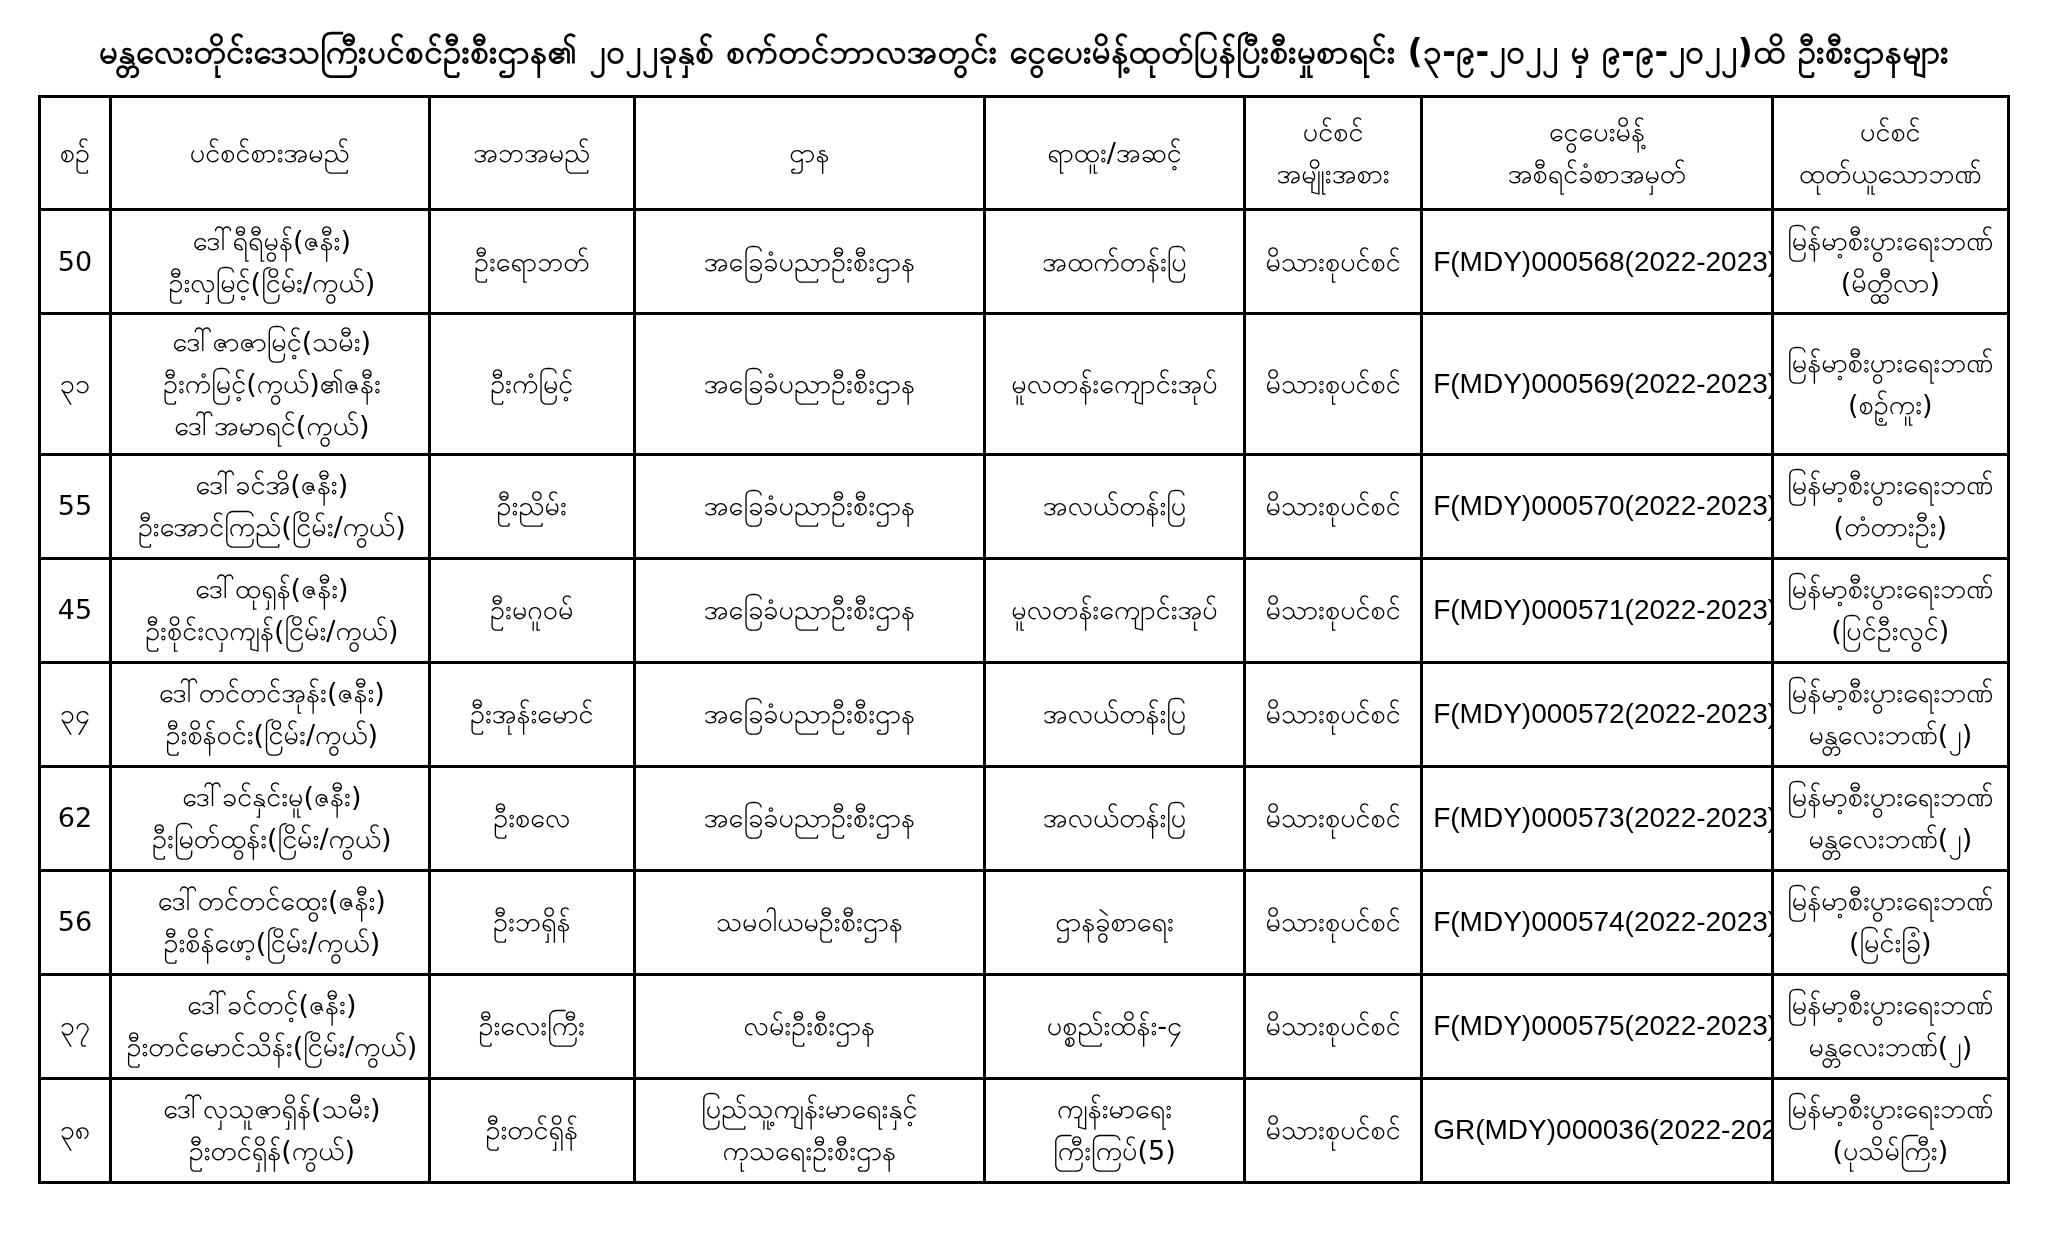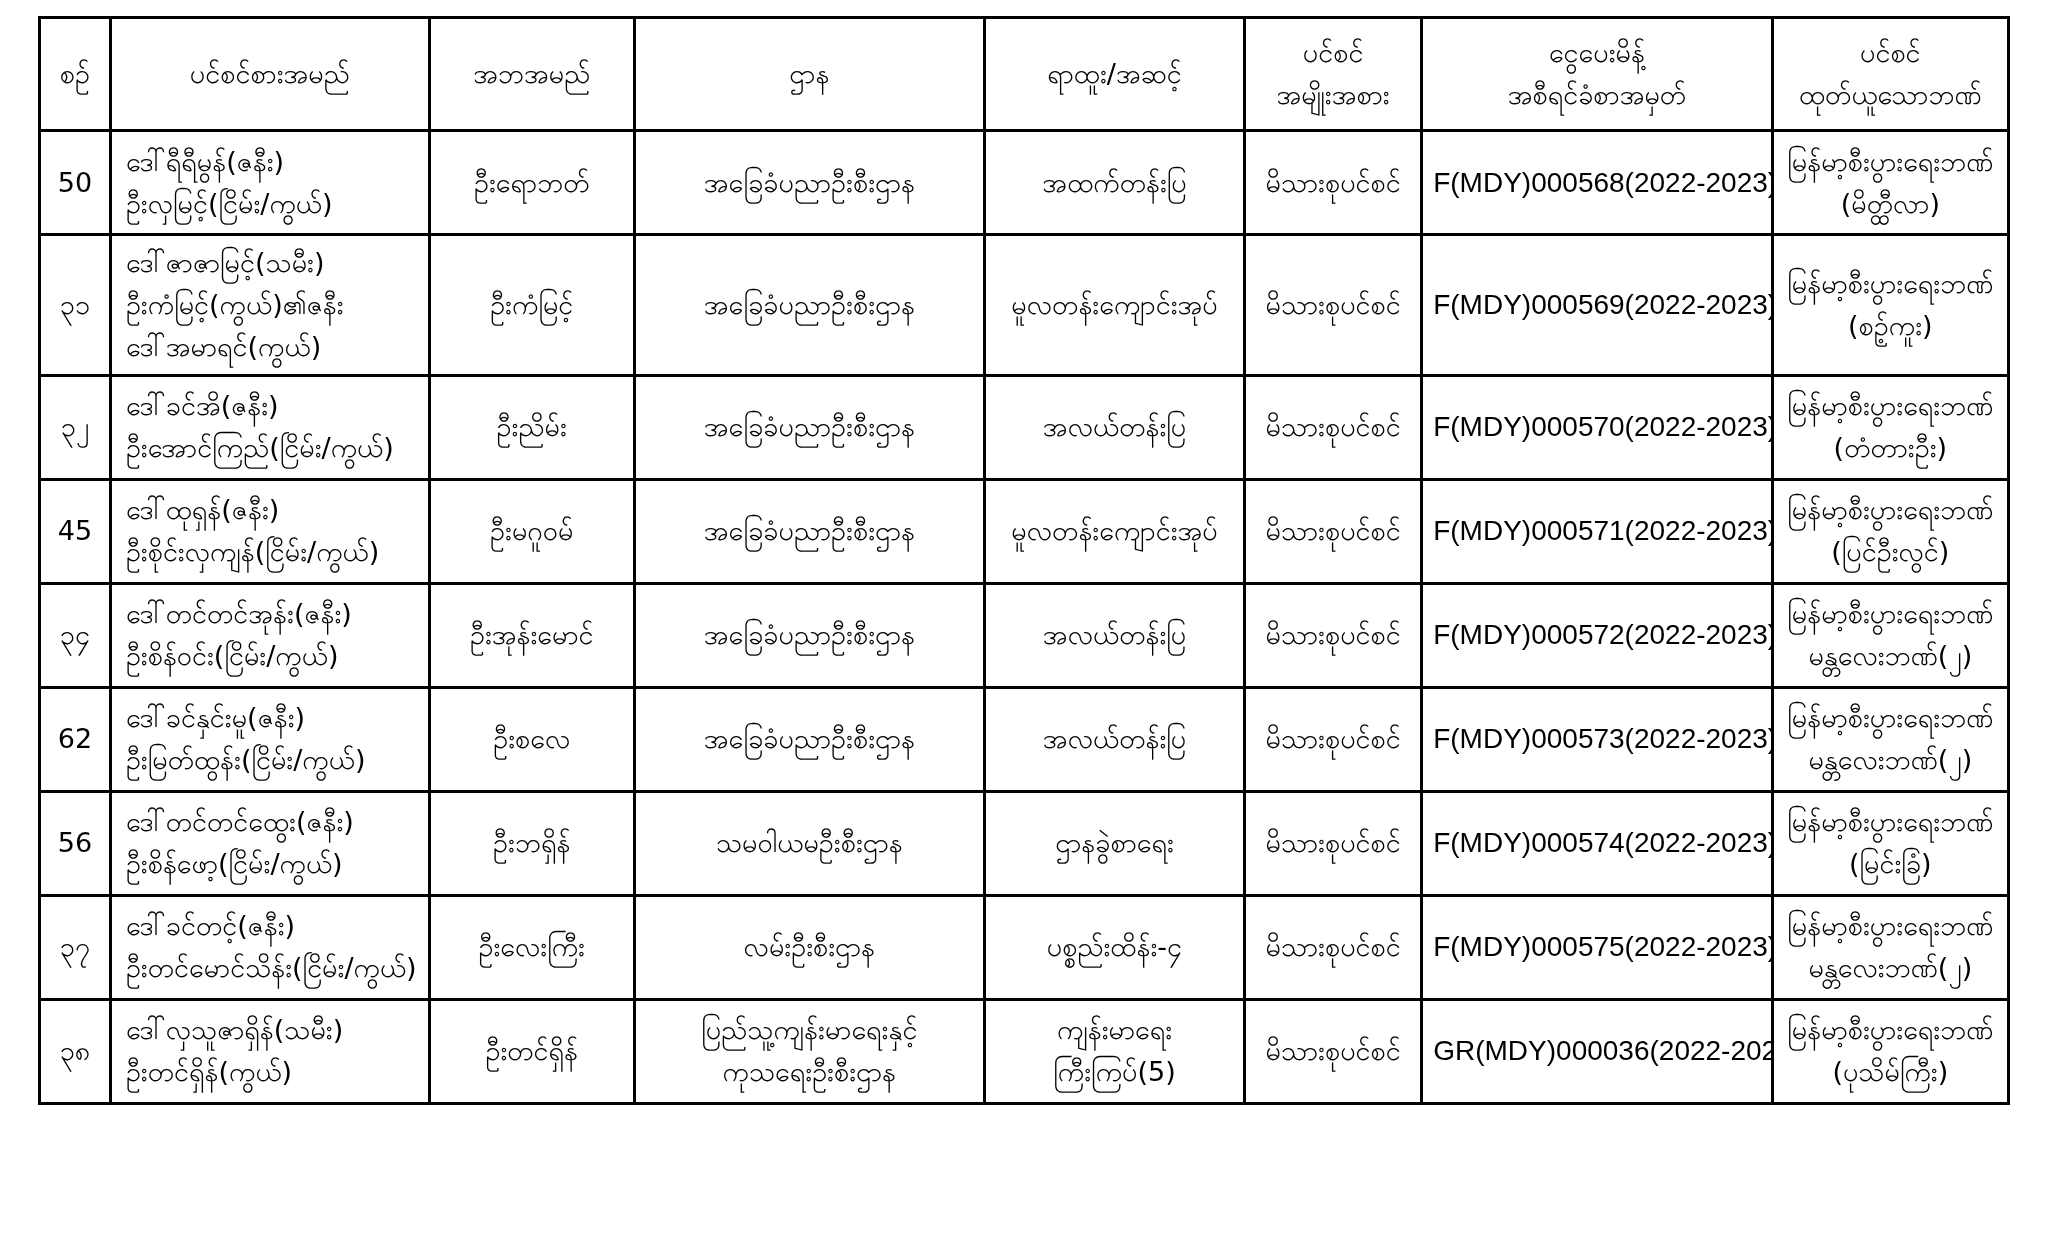--- a/index.html
+++ b/index.html
@@ -37,40 +37,41 @@
     line-height: 1.55;
     padding: 6px 10px;
     white-space: pre-line;
     overflow: hidden;
     box-sizing: border-box;
     font-weight: normal;
   }
   .pension-table thead tr { height: 113px; }
   .pension-table tbody tr { height: 104px; }
   .pension-table tbody tr.tall { height: 130px; }
-  .pension-table td.c-name { text-align: left; padding-left: 14px; }
+  .pension-table td.c-name { text-align: center; padding-left: 14px; }
   .pension-table td.c-order {
     font-family: "Liberation Sans", sans-serif;
     font-size: 28px;
     white-space: nowrap;
   }
   col.w-no       { width: 3.6%; }
   col.w-name     { width: 16.2%; }
   col.w-father   { width: 10.4%; }
   col.w-dept     { width: 17.8%; }
   col.w-pos      { width: 13.2%; }
   col.w-ptype    { width: 9.0%; }
   col.w-order    { width: 17.8%; }
   col.w-bank     { width: 12.0%; }
 </style>
 </head>
 <body>
 
 <div class="page">
 
+  <div class="title">မန္တလေးတိုင်းဒေသကြီးပင်စင်ဦးစီးဌာန၏ ၂၀၂၂ခုနှစ် စက်တင်ဘာလအတွင်း ငွေပေးမိန့်ထုတ်ပြန်ပြီးစီးမှုစာရင်း  (၃-၉-၂၀၂၂ မှ ၉-၉-၂၀၂၂)ထိ ဦးစီးဌာနများ</div>
 
   <table class="pension-table">
     <colgroup>
       <col class="w-no">
         <col class="w-name">
         <col class="w-father">
         <col class="w-dept">
       <col class="w-pos">
         <col class="w-ptype">
         <col class="w-order">
@@ -111,21 +112,21 @@
 ဒေါ်အမာရင်(ကွယ်)</td>
         <td>ဦးကံမြင့်</td>
         <td>အခြေခံပညာဦးစီးဌာန</td>
         <td>မူလတန်းကျောင်းအုပ်</td>
         <td>မိသားစုပင်စင်</td>
         <td class="c-order">F(MDY)000569(2022-2023)</td>
         <td>မြန်မာ့စီးပွားရေးဘဏ်
 (စဉ့်ကူး)</td>
       </tr>
       <tr>
-        <td>၃၂</td>
+        <td>55</td>
         <td class="c-name">ဒေါ်ခင်အိ(ဇနီး)
 ဦးအောင်ကြည်(ငြိမ်း/ကွယ်)</td>
         <td>ဦးညိမ်း</td>
         <td>အခြေခံပညာဦးစီးဌာန</td>
         <td>အလယ်တန်းပြ</td>
         <td>မိသားစုပင်စင်</td>
         <td class="c-order">F(MDY)000570(2022-2023)</td>
         <td>မြန်မာ့စီးပွားရေးဘဏ်
 (တံတားဦး)</td>
       </tr>

